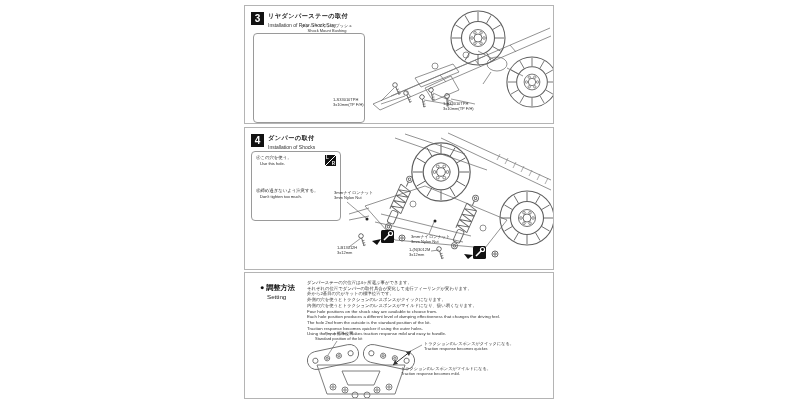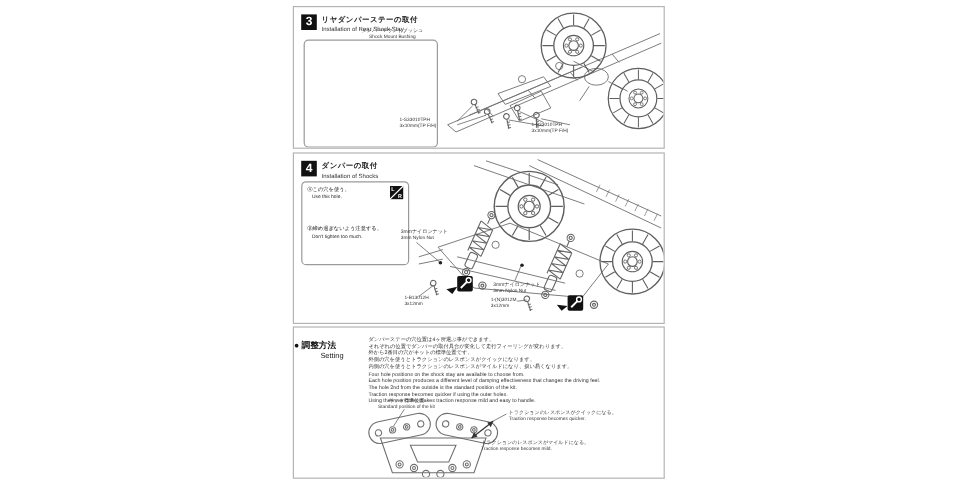--- a/index.html
+++ b/index.html
@@ -268,21 +268,21 @@
       </g>
       <g>
         <path stroke="#555" stroke-width="0.6" fill="none" d="M92,68 L83,82"></path>
         <path stroke="#555" stroke-width="0.6" fill="none" d="M177,72 L162,80"></path>
         <path stroke="#333" stroke-width="1" fill="none" d="M148,92 L166,78"></path>
         <path d="M148,92 l5,-1 -3,-4 z" fill="#333"></path>
         <path d="M166,78 l-5,1 3,4 z" fill="#333"></path>
       </g>
     </svg>
 
-    <div class="set-title-row" style="left:0;top:10px;">
+    <div class="set-title-row" style="left:15px;top:10px;font-family:Liberation Serif, serif;">
       <span>●</span>
       <span>調整方法</span>
     </div>
     <div class="set-sub" style="left:22px;top:20px;">Setting</div>
 
     <div class="set-line" style="left:62px;top:7px;">ダンパーステーの穴位置は4ヶ所選ぶ事ができます。</div>
     <div class="set-line" style="left:62px;top:12.7px;">それぞれの位置でダンパーの取付具合が変化して走行フィーリングが変わります。</div>
     <div class="set-line" style="left:62px;top:18.4px;">外から2番目の穴がキットの標準位置です。</div>
     <div class="set-line" style="left:62px;top:24.1px;">外側の穴を使うとトラクションのレスポンスがクイックになります。</div>
     <div class="set-line" style="left:62px;top:29.8px;">内側の穴を使うとトラクションのレスポンスがマイルドになり、扱い易くなります。</div>

